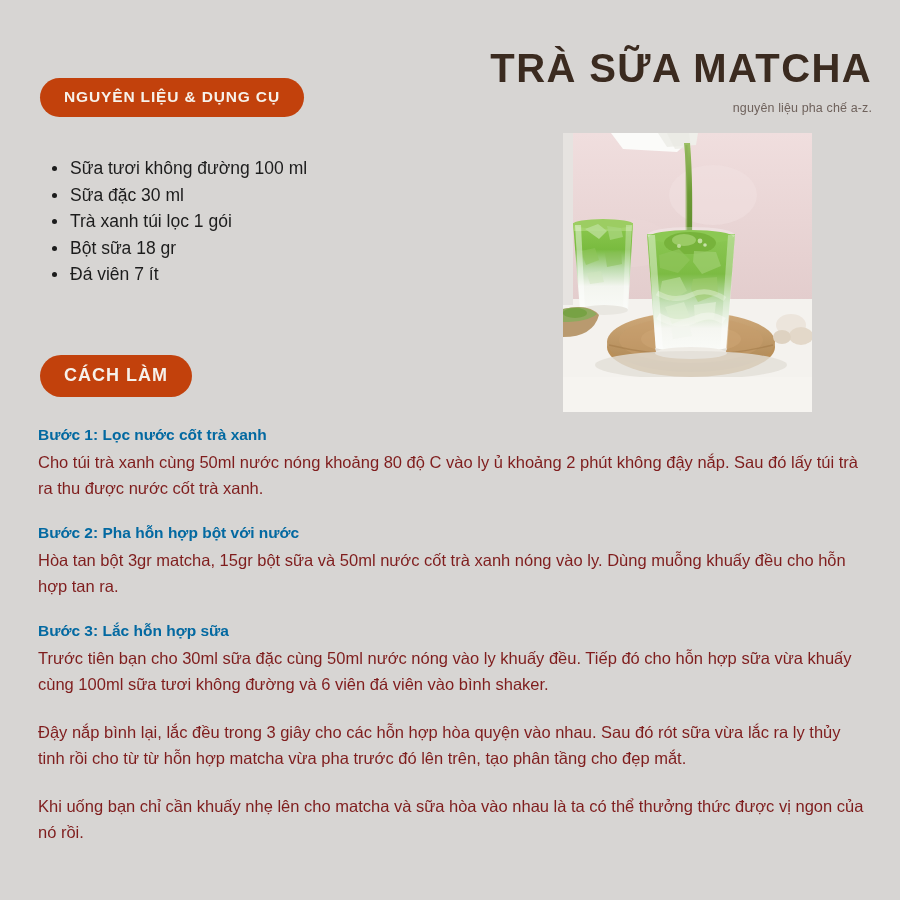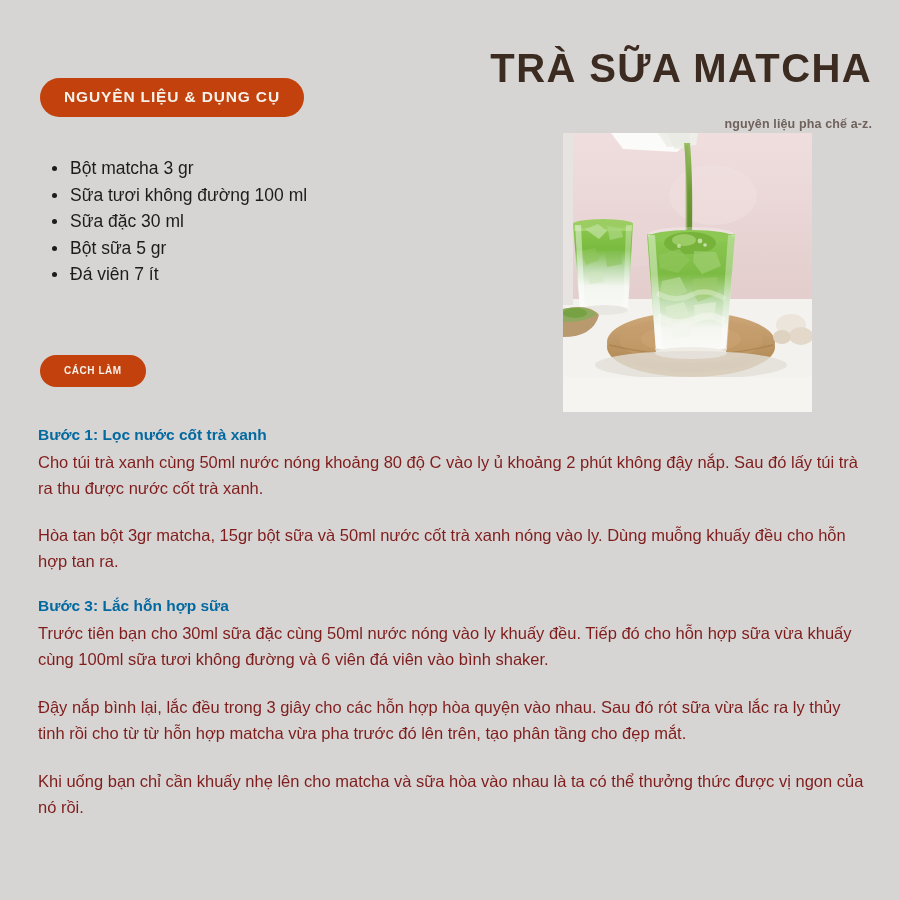--- a/index.html
+++ b/index.html
@@ -55,23 +55,23 @@
   .recipe-title {
     font-family: Liberation Sans, sans-serif;
     font-weight: bold;
     font-size: 40px;
     letter-spacing: 0.035em;
     color: #3b2b20;
     line-height: 1;
     white-space: nowrap;
   }
   .recipe-subtitle {
-    margin-top: 29px;
+    margin-top: 13px;
     font-size: 12.5px;
-    font-weight: bold;
+    font-weight: normal;
     letter-spacing: 0.01em;
     color: #6f625c;
     white-space: nowrap;
   }
 
   
   .ingredients {
     position: absolute;
     left: 48px;
     top: 155px;
@@ -96,21 +96,21 @@
     height: 5px;
     border-radius: 50%;
     background: #1c1c1c;
   }
 
   .badge-method {
     position: absolute;
     left: 40px;
     top: 355px;
     padding: 10px 24px 11px 24px;
-    font-size: 10px;
+    font-size: 18px;
   }
 
   
   .photo {
     position: absolute;
     left: 563px;
     top: 133px;
     width: 249px;
     height: 279px;
     overflow: hidden;
@@ -152,24 +152,24 @@
 
     <div class="badge badge-ingredients">NGUYÊN LIỆU &amp; DỤNG CỤ</div>
 
     <div class="title-block">
       <div class="recipe-title">TRÀ SỮA MATCHA</div>
       <div class="recipe-subtitle">nguyên liệu pha chế a-z.</div>
     </div>
   </div>
 
   <ul class="ingredients">
-    <li>Bột matcha 3 gr</li>
     <li>Sữa tươi không đường 100 ml</li>
     <li>Sữa đặc 30 ml</li>
-    <li>Bột sữa 5 gr</li>
+    <li>Trà xanh túi lọc 1 gói</li>
+    <li>Bột sữa 18 gr</li>
     <li>Đá viên 7 ít</li>
   </ul>
 
   <div class="badge badge-method">CÁCH LÀM</div>
 
   <div class="photo">
     <svg width="249" height="279" viewBox="0 0 249 279" xmlns="http://www.w3.org/2000/svg">
       <defs>
         <linearGradient id="wallg" x1="0" y1="0" x2="0" y2="1">
           <stop offset="0" stop-color="#f0dede"></stop>
@@ -289,20 +289,21 @@
   <div class="steps">
 
     <div class="step">
       <div class="step-title">Bước 1: Lọc nước cốt trà xanh</div>
       <div class="step-body">
         <div class="para">Cho túi trà xanh cùng 50ml nước nóng khoảng 80 độ C vào ly ủ khoảng 2 phút không đậy nắp. Sau đó lấy túi trà ra thu được nước cốt trà xanh.</div>
       </div>
     </div>
 
     <div class="step">
+      <div class="step-title">Bước 2: Pha hỗn hợp bột với nước</div>
       <div class="step-body">
         <div class="para">Hòa tan bột 3gr matcha, 15gr bột sữa và 50ml nước cốt trà xanh nóng vào ly. Dùng muỗng khuấy đều cho hỗn hợp tan ra.</div>
       </div>
     </div>
 
     <div class="step">
       <div class="step-title">Bước 3: Lắc hỗn hợp sữa</div>
       <div class="step-body">
         <div class="para">Trước tiên bạn cho 30ml sữa đặc cùng 50ml nước nóng vào ly khuấy đều. Tiếp đó cho hỗn hợp sữa vừa khuấy cùng 100ml sữa tươi không đường và 6 viên đá viên vào bình shaker.</div>
         <div class="para">Đậy nắp bình lại, lắc đều trong 3 giây cho các hỗn hợp hòa quyện vào nhau. Sau đó rót sữa vừa lắc ra ly thủy tinh rồi cho từ từ hỗn hợp matcha vừa pha trước đó lên trên, tạo phân tầng cho đẹp mắt.</div>

